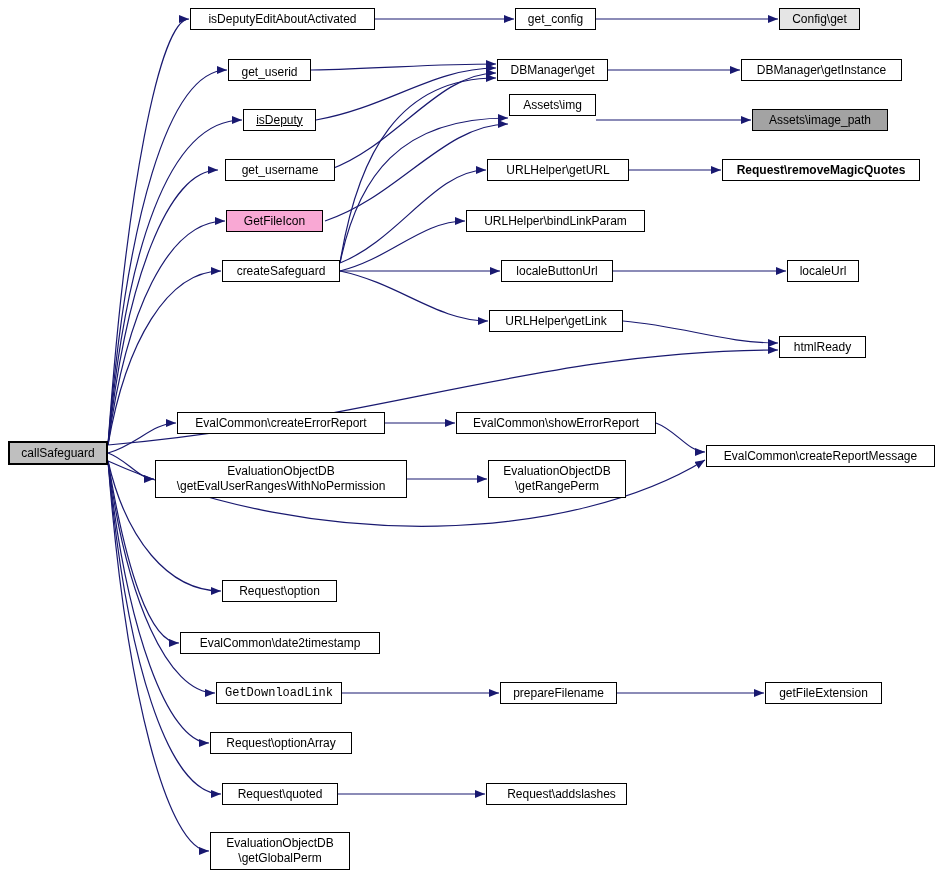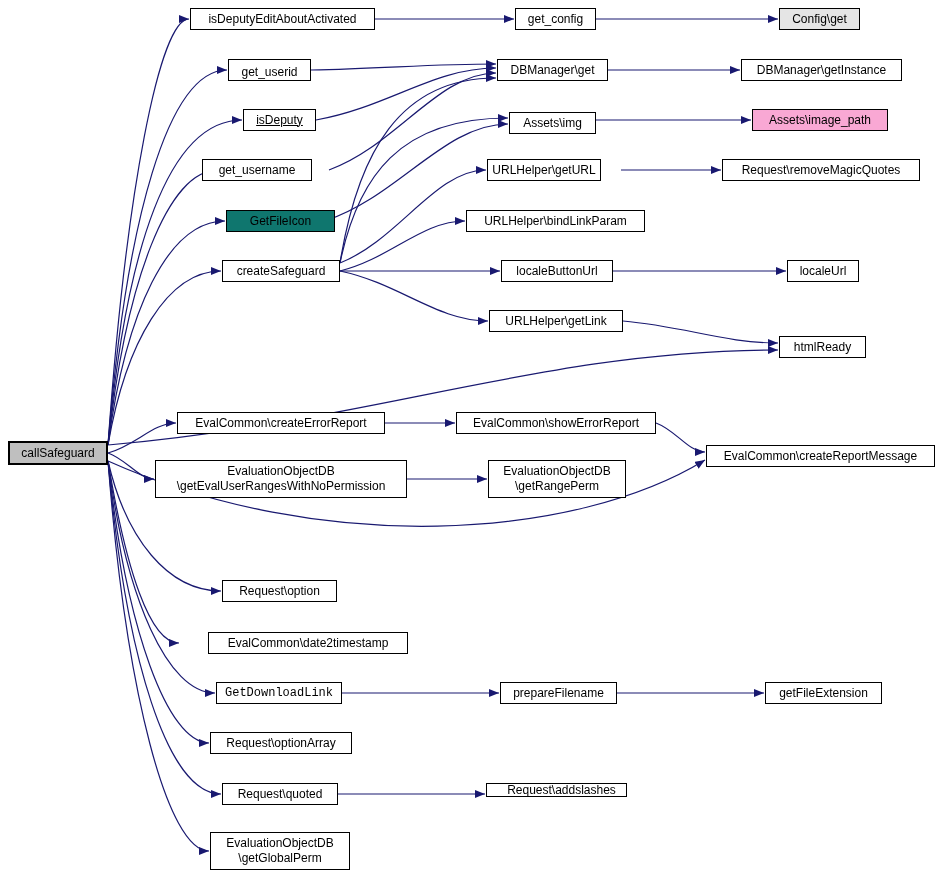--- a/index.html
+++ b/index.html
@@ -81,43 +81,43 @@
     </svg>
   <div id="node-layer">
       <div class="node root" style="left: 8px; top: 441px; width: 100px; height: 24px; background: rgb(191, 191, 191); border: 2px solid rgb(0, 0, 0);"><span>callSafeguard</span></div>
       <div class="node" style="left: 190px; top: 8px; width: 185px; height: 22px; background: rgb(255, 255, 255); border: 1px solid rgb(0, 0, 0);"><span>isDeputyEditAboutActivated</span></div>
       <div class="node" style="left: 515px; top: 8px; width: 81px; height: 22px; background: rgb(255, 255, 255); border: 1px solid rgb(0, 0, 0);"><span>get_config</span></div>
       <div class="node" style="left: 779px; top: 8px; width: 81px; height: 22px; background: #e5e5e5; border: 1px solid rgb(0, 0, 0);"><span>Config\get</span></div>
       <div class="node" style="left: 228px; top: 59px; width: 83px; height: 22px; background: rgb(255, 255, 255); border: 1px solid rgb(0, 0, 0); align-items: flex-end;"><span>get_userid</span></div>
       <div class="node" style="left: 497px; top: 59px; width: 111px; height: 22px; background: rgb(255, 255, 255); border: 1px solid rgb(0, 0, 0); justify-content: center;"><span>DBManager\get</span></div>
       <div class="node" style="left: 741px; top: 59px; width: 161px; height: 22px; background: rgb(255, 255, 255); border: 1px solid rgb(0, 0, 0);"><span>DBManager\getInstance</span></div>
       <div class="node" style="left: 243px; top: 109px; width: 73px; height: 22px; background: rgb(255, 255, 255); border: 1px solid rgb(0, 0, 0); text-decoration: underline;"><span>isDeputy</span></div>
-      <div class="node" style="left: 509px; top: 112px; width: 87px; height: 22px; background: rgb(255, 255, 255); border: 1px solid rgb(0, 0, 0);"><span>Assets\img</span></div>
-      <div class="node" style="left: 752px; top: 109px; width: 136px; height: 22px; background: #f9a8d4; border: 1px solid rgb(0, 0, 0);"><span>Assets\image_path</span></div>
-      <div class="node" style="left: 202px; top: 159px; width: 110px; height: 22px; background: rgb(255, 255, 255); border: 1px solid rgb(0, 0, 0);"><span>get_username</span></div>
-      <div class="node" style="left: 487px; top: 159px; width: 114px; height: 22px; background: rgb(255, 255, 255); border: 1px solid rgb(0, 0, 0); text-align: right;"><span>URLHelper\getURL</span></div>
-      <div class="node" style="left: 722px; top: 159px; width: 198px; height: 22px; background: rgb(255, 255, 255); border: 1px solid rgb(0, 0, 0);"><span>Request\removeMagicQuotes</span></div>
-      <div class="node" style="left: 226px; top: 210px; width: 109px; height: 22px; background: #0f766e; border: 1px solid rgb(0, 0, 0);"><span>GetFileIcon</span></div>
+      <div class="node" style="left: 509px; top: 94px; width: 87px; height: 22px; background: rgb(255, 255, 255); border: 1px solid rgb(0, 0, 0);"><span>Assets\img</span></div>
+      <div class="node" style="left: 752px; top: 109px; width: 136px; height: 22px; background: #a3a3a3; border: 1px solid rgb(0, 0, 0);"><span>Assets\image_path</span></div>
+      <div class="node" style="left: 225px; top: 159px; width: 110px; height: 22px; background: rgb(255, 255, 255); border: 1px solid rgb(0, 0, 0);"><span>get_username</span></div>
+      <div class="node" style="left: 487px; top: 159px; width: 142px; height: 22px; background: rgb(255, 255, 255); border: 1px solid rgb(0, 0, 0); text-align: right;"><span>URLHelper\getURL</span></div>
+      <div class="node" style="left: 722px; top: 159px; width: 198px; height: 22px; background: rgb(255, 255, 255); border: 1px solid rgb(0, 0, 0); font-weight: bold;"><span>Request\removeMagicQuotes</span></div>
+      <div class="node" style="left: 226px; top: 210px; width: 97px; height: 22px; background: #f9a8d4; border: 1px solid rgb(0, 0, 0);"><span>GetFileIcon</span></div>
       <div class="node" style="left: 466px; top: 210px; width: 179px; height: 22px; background: rgb(255, 255, 255); border: 1px solid rgb(0, 0, 0);"><span>URLHelper\bindLinkParam</span></div>
       <div class="node" style="left: 222px; top: 260px; width: 118px; height: 22px; background: rgb(255, 255, 255); border: 1px solid rgb(0, 0, 0);"><span>createSafeguard</span></div>
       <div class="node" style="left: 501px; top: 260px; width: 112px; height: 22px; background: rgb(255, 255, 255); border: 1px solid rgb(0, 0, 0);"><span>localeButtonUrl</span></div>
       <div class="node" style="left: 787px; top: 260px; width: 72px; height: 22px; background: rgb(255, 255, 255); border: 1px solid rgb(0, 0, 0);"><span>localeUrl</span></div>
       <div class="node" style="left: 489px; top: 310px; width: 134px; height: 22px; background: rgb(255, 255, 255); border: 1px solid rgb(0, 0, 0);"><span>URLHelper\getLink</span></div>
       <div class="node" style="left: 779px; top: 336px; width: 87px; height: 22px; background: rgb(255, 255, 255); border: 1px solid rgb(0, 0, 0);"><span>htmlReady</span></div>
       <div class="node" style="left: 177px; top: 412px; width: 208px; height: 22px; background: rgb(255, 255, 255); border: 1px solid rgb(0, 0, 0);"><span>EvalCommon\createErrorReport</span></div>
       <div class="node" style="left: 456px; top: 412px; width: 200px; height: 22px; background: rgb(255, 255, 255); border: 1px solid rgb(0, 0, 0);"><span>EvalCommon\showErrorReport</span></div>
       <div class="node" style="left: 706px; top: 445px; width: 229px; height: 22px; background: rgb(255, 255, 255); border: 1px solid rgb(0, 0, 0);"><span>EvalCommon\createReportMessage</span></div>
       <div class="node" style="left: 155px; top: 460px; width: 252px; height: 38px; background: rgb(255, 255, 255); border: 1px solid rgb(0, 0, 0);"><span>EvaluationObjectDB
 \getEvalUserRangesWithNoPermission</span></div>
       <div class="node" style="left: 488px; top: 460px; width: 138px; height: 38px; background: rgb(255, 255, 255); border: 1px solid rgb(0, 0, 0);"><span>EvaluationObjectDB
 \getRangePerm</span></div>
       <div class="node" style="left: 222px; top: 580px; width: 115px; height: 22px; background: rgb(255, 255, 255); border: 1px solid rgb(0, 0, 0);"><span>Request\option</span></div>
-      <div class="node" style="left: 180px; top: 632px; width: 200px; height: 22px; background: rgb(255, 255, 255); border: 1px solid rgb(0, 0, 0); margin-left: 28px;"><span>EvalCommon\date2timestamp</span></div>
+      <div class="node" style="left: 180px; top: 632px; width: 200px; height: 22px; background: rgb(255, 255, 255); border: 1px solid rgb(0, 0, 0);"><span>EvalCommon\date2timestamp</span></div>
       <div class="node" style="left: 216px; top: 682px; width: 126px; height: 22px; background: rgb(255, 255, 255); border: 1px solid rgb(0, 0, 0); font-family: Liberation Mono, monospace;"><span>GetDownloadLink</span></div>
       <div class="node" style="left: 500px; top: 682px; width: 117px; height: 22px; background: rgb(255, 255, 255); border: 1px solid rgb(0, 0, 0);"><span>prepareFilename</span></div>
       <div class="node" style="left: 765px; top: 682px; width: 117px; height: 22px; background: rgb(255, 255, 255); border: 1px solid rgb(0, 0, 0);"><span>getFileExtension</span></div>
       <div class="node" style="left: 210px; top: 732px; width: 142px; height: 22px; background: rgb(255, 255, 255); border: 1px solid rgb(0, 0, 0);"><span>Request\optionArray</span></div>
       <div class="node" style="left: 222px; top: 783px; width: 116px; height: 22px; background: rgb(255, 255, 255); border: 1px solid rgb(0, 0, 0);"><span>Request\quoted</span></div>
-      <div class="node" style="left: 486px; top: 783px; width: 141px; height: 14px; background: rgb(255, 255, 255); border: 1px solid rgb(0, 0, 0); padding-left: 12px;"><span>Request\addslashes</span></div>
+      <div class="node" style="left: 486px; top: 783px; width: 141px; height: 22px; background: rgb(255, 255, 255); border: 1px solid rgb(0, 0, 0); padding-left: 12px;"><span>Request\addslashes</span></div>
       <div class="node" style="left: 210px; top: 832px; width: 140px; height: 38px; background: rgb(255, 255, 255); border: 1px solid rgb(0, 0, 0);"><span>EvaluationObjectDB
 \getGlobalPerm</span></div>
     </div>
 </div>
 
 </body></html>

